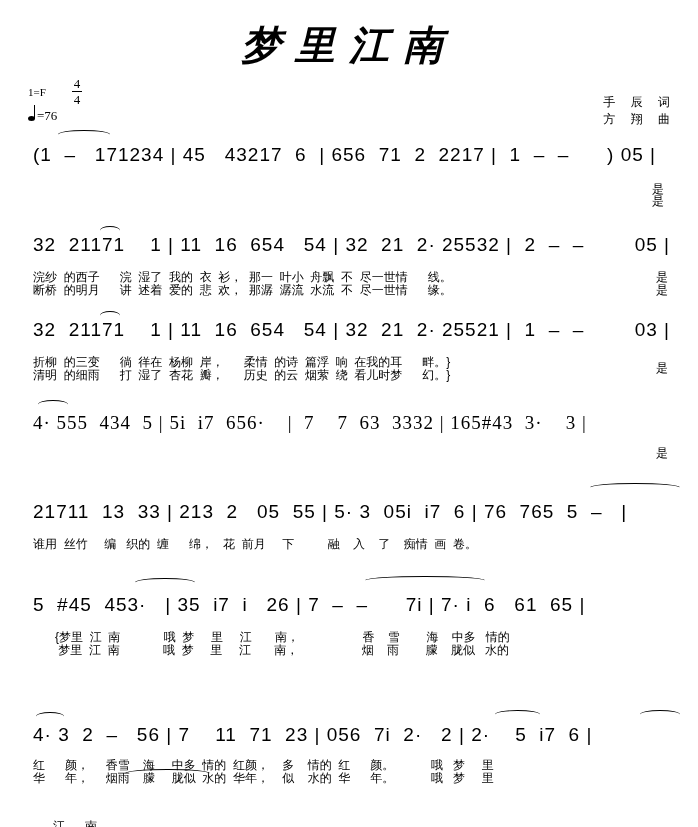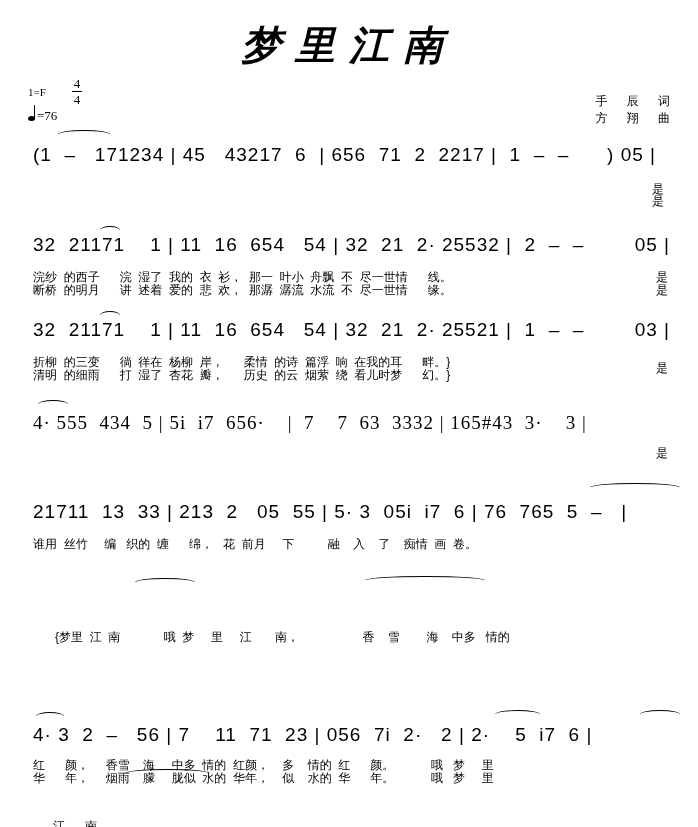--- a/index.html
+++ b/index.html
@@ -9,21 +9,21 @@
            font-family: "DejaVu Serif", serif; font-size: 40px; font-weight: bold;
            font-style: italic; letter-spacing: 14px; }
   .key { position: absolute; left: 28px; top: 86px; font-family: "Liberation Serif", serif; font-size: 11px; }
   .timesig { position: absolute; left: 72px; top: 76px; font-family: "Liberation Serif", serif; font-size: 13px;
              text-align: center; line-height: 15px; }
   .timesig .bar { border-top: 1px solid #000; width: 10px; margin: 0 auto; }
   .tempo { position: absolute; left: 28px; top: 108px; font-size: 13px; font-family: "Liberation Serif", serif; }
   .tempo .note { display: inline-block; width: 7px; height: 5px; background: #000; border-radius: 50%;
                  position: relative; top: 1px; margin-right: 2px; }
   .tempo .note:after { content: ""; position: absolute; right: 0; bottom: 2px; width: 1px; height: 14px; background: #000; }
-  .credits { position: absolute; right: 22px; top: 94px; font-size: 12px; line-height: 17px; letter-spacing: 6px; text-align: left; font-family: Liberation Mono, monospace; }
+  .credits { position: absolute; right: 22px; top: 94px; font-size: 12px; line-height: 17px; letter-spacing: 6px; text-align: left; }
 
   .row { position: absolute; left: 0; width: 698px; }
   .notes { position: absolute; left: 0; font-size: 19px; white-space: pre; letter-spacing: 1px; }
   .lyric { position: absolute; font-size: 12px; white-space: pre; line-height: 14px; }
   .slur { position: absolute; border-top: 1px solid #000; border-radius: 50% 50% 0 0; height: 8px; }
 </style>
 </head>
 <body>
 
 <div class="title">梦里江南</div>
@@ -73,21 +73,23 @@
 
 <div class="row" style="top:475px;height:85px;">
   <div class="slur" style="left:590px;top:8px;width:90px;"></div>
   <div class="notes" style="left:33px;top:26px;">21711  13  33 | 213  2   05  55 | 5· 3  05i  i7  6 | 76  765  5  –   |</div>
   <div class="lyric" style="left:33px;top:62px;">谁用  丝竹     编   织的  缠      绵，   花  前月     下          融    入    了    痴情  画  卷。</div>
 </div>
 
 <div class="row" style="top:570px;height:90px;">
   <div class="slur" style="left:135px;top:8px;width:60px;"></div>
   <div class="slur" style="left:365px;top:6px;width:120px;"></div>
+  <div class="notes" style="left:33px;top:24px;">5  #45  453·   | 35  i7  i   26 | 7  –  –      7i | 7· i  6   61  65 |</div>
   <div class="lyric" style="left:55px;top:60px;">{梦里  江  南             哦  梦     里     江       南，                   香    雪        海    中多   情的</div>
+  <div class="lyric" style="left:55px;top:73px;"> 梦里  江  南             哦  梦     里     江       南，                   烟    雨        朦    胧似   水的</div>
 </div>
 
 <div class="row" style="top:698px;height:90px;">
   <div class="slur" style="left:36px;top:14px;width:28px;"></div>
   <div class="slur" style="left:495px;top:12px;width:45px;"></div>
   <div class="slur" style="left:640px;top:12px;width:40px;"></div>
   <div class="notes" style="left:33px;top:26px;">4· 3  2  –   56 | 7    11  71  23 | 056  7i  2·   2 | 2·    5  i7  6 |</div>
   <div class="lyric" style="left:33px;top:60px;">红      颜，     香雪    海     中多  情的  红颜，    多    情的  红      颜。           哦   梦     里</div>
   <div class="lyric" style="left:33px;top:73px;">华      年，     烟雨    朦     胧似  水的  华年，    似    水的  华      年。           哦   梦     里</div>
 </div>

